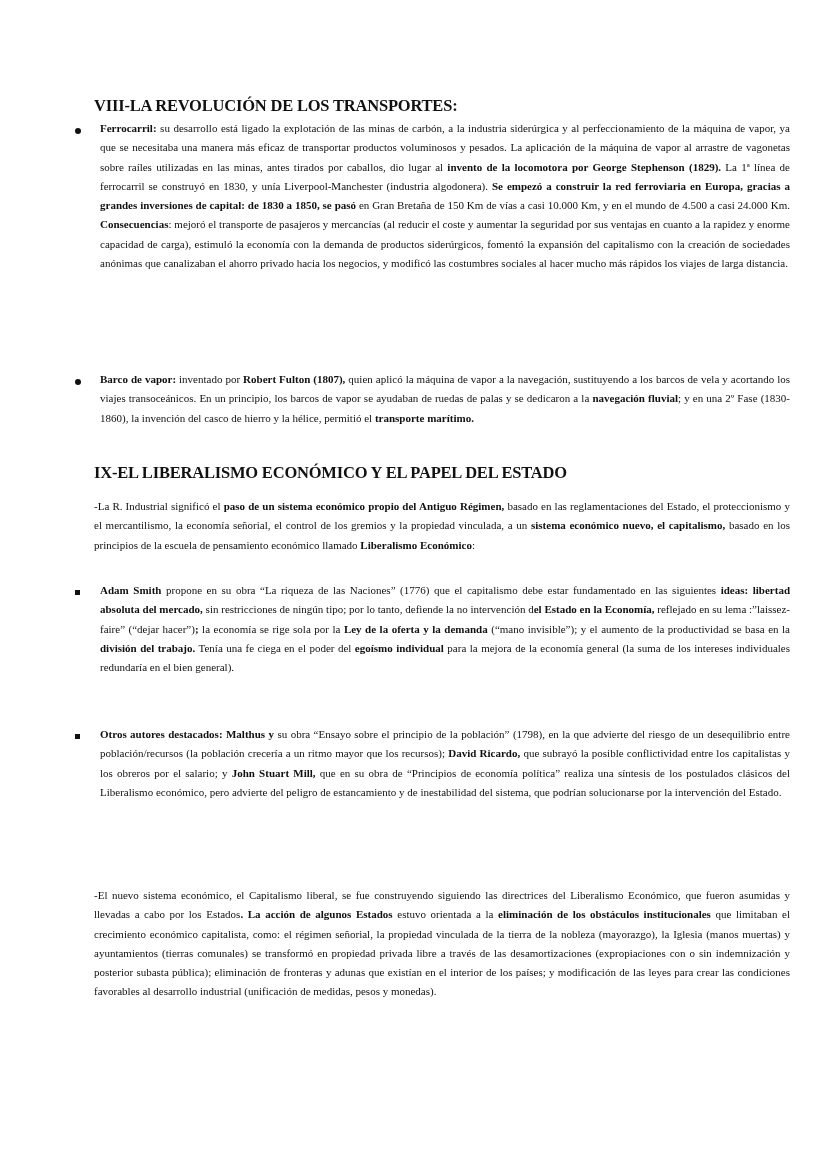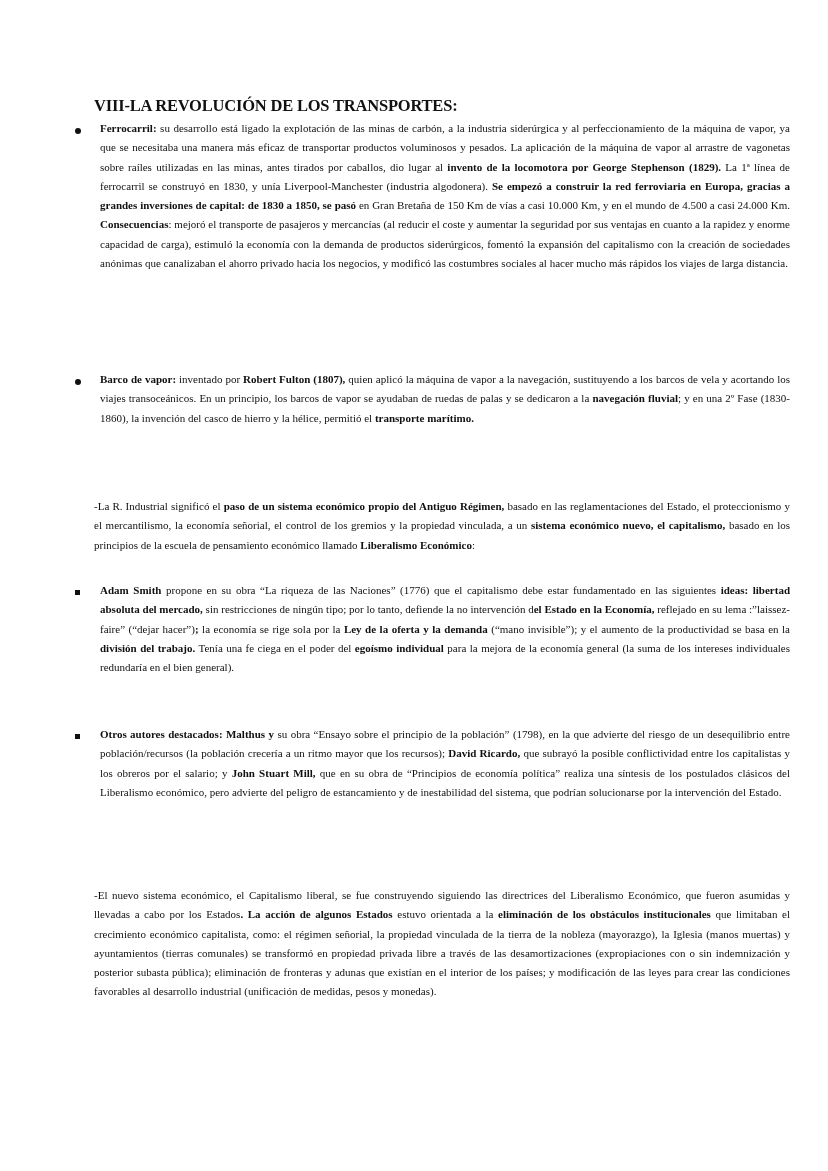--- a/index.html
+++ b/index.html
@@ -27,20 +27,21 @@
 <div class="page">
 
   <h2 class="h" style="top:96px;">VIII-LA REVOLUCIÓN DE LOS TRANSPORTES:</h2>
 
   <span class="dot" style="top:128px;"></span>
   <p class="block" style="left:88px; top:119px; width:690px;"><b>Ferrocarril:</b><span> su desarrollo está ligado la explotación de las minas de carbón, a la industria siderúrgica y al perfeccionamiento de la máquina de vapor, ya que se necesitaba una manera más eficaz de transportar productos voluminosos y pesados. La aplicación de la máquina de vapor al arrastre de vagonetas sobre raíles utilizadas en las minas, antes tirados por caballos, dio lugar al </span><b>invento de la locomotora por George Stephenson (1829).</b><span>  La 1ª línea de ferrocarril se construyó en 1830, y unía Liverpool-Manchester (industria algodonera). </span><b>Se empezó a construir la red ferroviaria en Europa, gracias a grandes inversiones de capital: de 1830 a 1850, se pasó</b><span> en Gran Bretaña de 150 Km de vías a casi 10.000 Km, y en el mundo de 4.500 a casi 24.000 Km. </span><b>Consecuencias</b><span>: mejoró el transporte de pasajeros y mercancías (al reducir el coste y aumentar la seguridad por sus ventajas en cuanto a la rapidez y enorme capacidad de carga), estimuló la economía con la demanda de productos siderúrgicos, fomentó la expansión del capitalismo con la creación de sociedades anónimas que canalizaban el ahorro privado hacia los negocios, y modificó las costumbres sociales al hacer mucho más rápidos los viajes de larga distancia.</span></p>
 
   <span class="dot" style="top:379px;"></span>
   <p class="block" style="left:88px; top:370px; width:690px;"><b>Barco de vapor:</b><span> inventado por </span><b>Robert Fulton (1807),</b><span> quien aplicó la máquina de vapor a la navegación, sustituyendo a los barcos de vela y acortando los viajes transoceánicos. En un principio, los barcos de vapor se ayudaban de ruedas de palas y se dedicaron a la </span><b>navegación fluvial</b><span>; y en una 2º Fase (1830-1860), la invención del casco de hierro y la hélice, permitió el </span><b>transporte marítimo.</b></p>
 
+  <h2 class="h" style="top:463px;">IX-EL LIBERALISMO ECONÓMICO Y EL PAPEL DEL ESTADO</h2>
 
   <p class="block" style="left:82px; top:497px; width:696px;"><span>-La R. Industrial significó el </span><b>paso de un sistema económico propio del Antiguo Régimen,</b><span> basado en las reglamentaciones del Estado, el proteccionismo y el mercantilismo, la economía señorial, el control de los gremios y la propiedad vinculada, a un </span><b>sistema económico nuevo, el capitalismo,</b><span> basado en los principios de la escuela de pensamiento económico llamado </span><b>Liberalismo Económico</b><span>:</span></p>
 
   <span class="sq" style="top:590px;"></span>
   <p class="block" style="left:88px; top:581px; width:690px;"><b>Adam Smith</b><span> propone en su obra “La riqueza de las Naciones” (1776) que el capitalismo debe estar fundamentado en las siguientes </span><b>ideas: libertad absoluta del mercado,</b><span> sin restricciones de ningún tipo; por lo tanto, defiende la no intervención d</span><b>el Estado en la Economía,</b><span> reflejado en su lema :”laissez-faire” (“dejar hacer”)</span><b>;</b><span> la economía se rige sola por la </span><b>Ley de la oferta y la demanda</b><span> (“mano invisible”); y el aumento de la productividad se basa en la </span><b>división del trabajo.</b><span> Tenía una fe ciega en el poder del </span><b>egoísmo individual</b><span> para la mejora de la economía general (la suma de los intereses individuales redundaría en el bien general).</span></p>
 
   <span class="sq" style="top:734px;"></span>
   <p class="block" style="left:88px; top:725px; width:690px;"><b>Otros autores destacados: Malthus y</b><span> su obra “Ensayo sobre el principio de la población” (1798), en la que advierte del riesgo de un desequilibrio entre población/recursos (la población crecería a un ritmo mayor que los recursos); </span><b>David Ricardo,</b><span> que subrayó la posible conflictividad entre los capitalistas y los obreros por el salario; y </span><b>John Stuart Mill,</b><span> que en su obra de “Principios de economía política” realiza una síntesis de los postulados clásicos del Liberalismo económico, pero advierte del peligro de estancamiento y de inestabilidad del sistema, que podrían solucionarse por la intervención del Estado.</span></p>
 
   <p class="block" style="left:82px; top:886px; width:696px;"><span>-El nuevo sistema económico, el Capitalismo liberal, se fue construyendo siguiendo las directrices del Liberalismo Económico, que fueron asumidas y llevadas a cabo por los Estados</span><b>. La acción de algunos Estados</b><span> estuvo orientada a la </span><b>eliminación de los obstáculos institucionales</b><span> que limitaban el crecimiento económico capitalista, como: el régimen señorial, la propiedad vinculada de la tierra de la nobleza (mayorazgo), la Iglesia (manos muertas) y ayuntamientos (tierras comunales) se transformó en propiedad privada libre a través de las desamortizaciones (expropiaciones con o sin indemnización y posterior subasta pública); eliminación de fronteras y adunas que existían en el interior de los países; y modificación de las leyes para crear las condiciones favorables al desarrollo industrial (unificación de medidas, pesos y monedas).</span></p>

